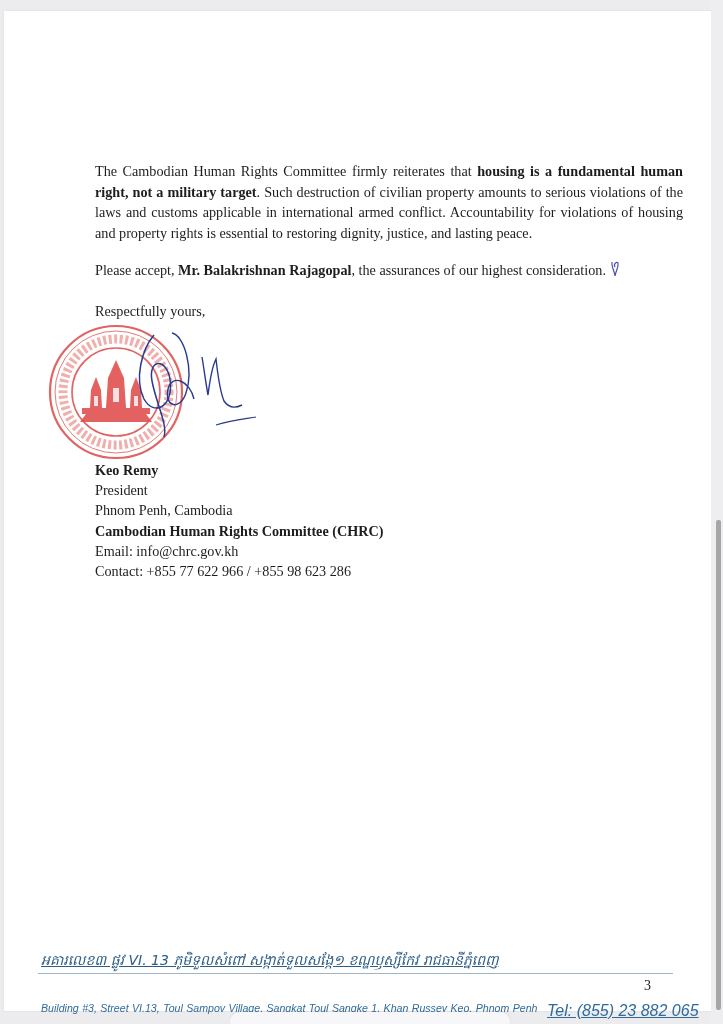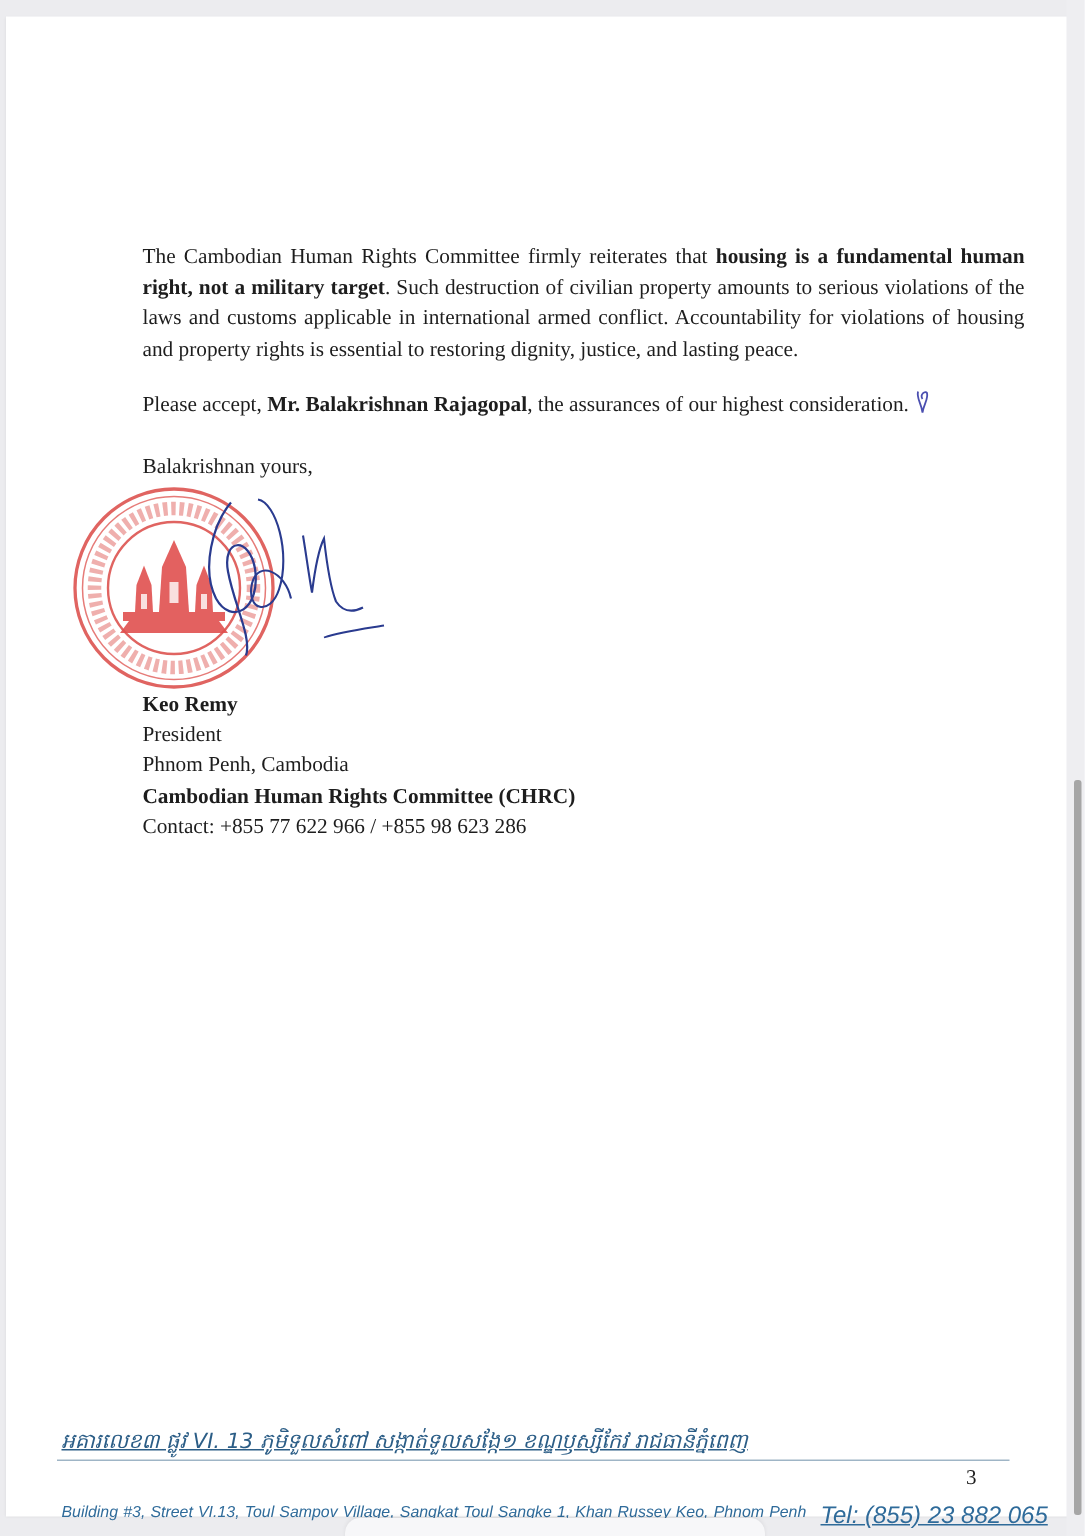--- a/index.html
+++ b/index.html
@@ -77,21 +77,21 @@
     <span>The Cambodian Human Rights Committee firmly reiterates that </span><b>housing is a fundamental human right, not a military target</b><span>. Such destruction of civilian property amounts to serious violations of the laws and customs applicable in international armed conflict. Accountability for violations of housing and property rights is essential to restoring dignity, justice, and lasting peace.</span>
   </div>
 
   <div class="text-block p3">
     <span>Please accept, </span><b>Mr. Balakrishnan Rajagopal</b><span>, the assurances of our highest consideration.</span><span class="initial-mark"><svg width="10" height="16" viewBox="0 0 10 16">
           <path d="M2 1 C1 6 4 8 5 15 M5 15 C6 9 9 6 8 2 C7 0 3 3 5 6" stroke="#4b4fb0" stroke-width="1.2" fill="none"></path>
         </svg></span>
   </div>
 
   <div class="text-block p4">
-    <span>Balakrishnan yours,</span>
+    <span>Respectfully yours,</span>
   </div>
 
   <svg class="stamp" viewBox="0 0 140 140">
     <circle cx="70" cy="70" r="66" fill="none" stroke="#e06461" stroke-width="2.2"></circle>
     <circle cx="70" cy="70" r="61" fill="none" stroke="#e67b78" stroke-width="1"></circle>
     <circle cx="70" cy="70" r="44" fill="none" stroke="#e06461" stroke-width="1.6"></circle>
     <circle cx="70" cy="70" r="53" fill="none" stroke="#e99491" stroke-width="9" stroke-dasharray="3 2.5" opacity="0.75"></circle>
     <g fill="#e0504f" opacity="0.9">
       <polygon points="70,38 62,56 60,86 80,86 78,56"></polygon>
       <polygon points="50,55 45,68 44,86 56,86 55,68"></polygon>
@@ -111,20 +111,21 @@
     <path d="M48 4 C60 6 70 40 62 64 C56 82 40 78 44 60 C48 44 66 52 70 70" stroke="#2a3b8f" stroke-width="1.4" fill="none"></path>
     <path d="M78 28 C80 40 82 55 84 66 C86 50 88 38 92 30 C94 48 96 62 100 72 C104 78 110 80 118 76" stroke="#2a3b8f" stroke-width="1.4" fill="none"></path>
     <path d="M92 96 C104 92 120 90 132 88" stroke="#2a3b8f" stroke-width="1.2" fill="none"></path>
   </svg>
 
   <div class="sig-block">
     <div><b>Keo Remy</b></div>
     <div>President</div>
     <div>Phnom Penh, Cambodia</div>
     <div><b>Cambodian Human Rights Committee (CHRC)</b></div>
+    <div>Email: info@chrc.gov.kh</div>
     <div>Contact: +855 77 622 966 / +855 98 623 286</div>
   </div>
 
   <div class="footer-line"></div>
   <div class="footer-kh">អគារលេខ៣ ផ្លូវ VI. 13 ភូមិទួលសំពៅ សង្កាត់ទួលសង្កែ១ ខណ្ឌឫស្សីកែវ រាជធានីភ្នំពេញ</div>
   <div class="page-num">3</div>
   <div class="footer-en">Building #3, Street VI.13, Toul Sampov Village, Sangkat Toul Sangke 1, Khan Russey Keo, Phnom Penh</div>
   <div class="footer-tel">Tel: (855) 23 882 065</div>
 </div>
 

